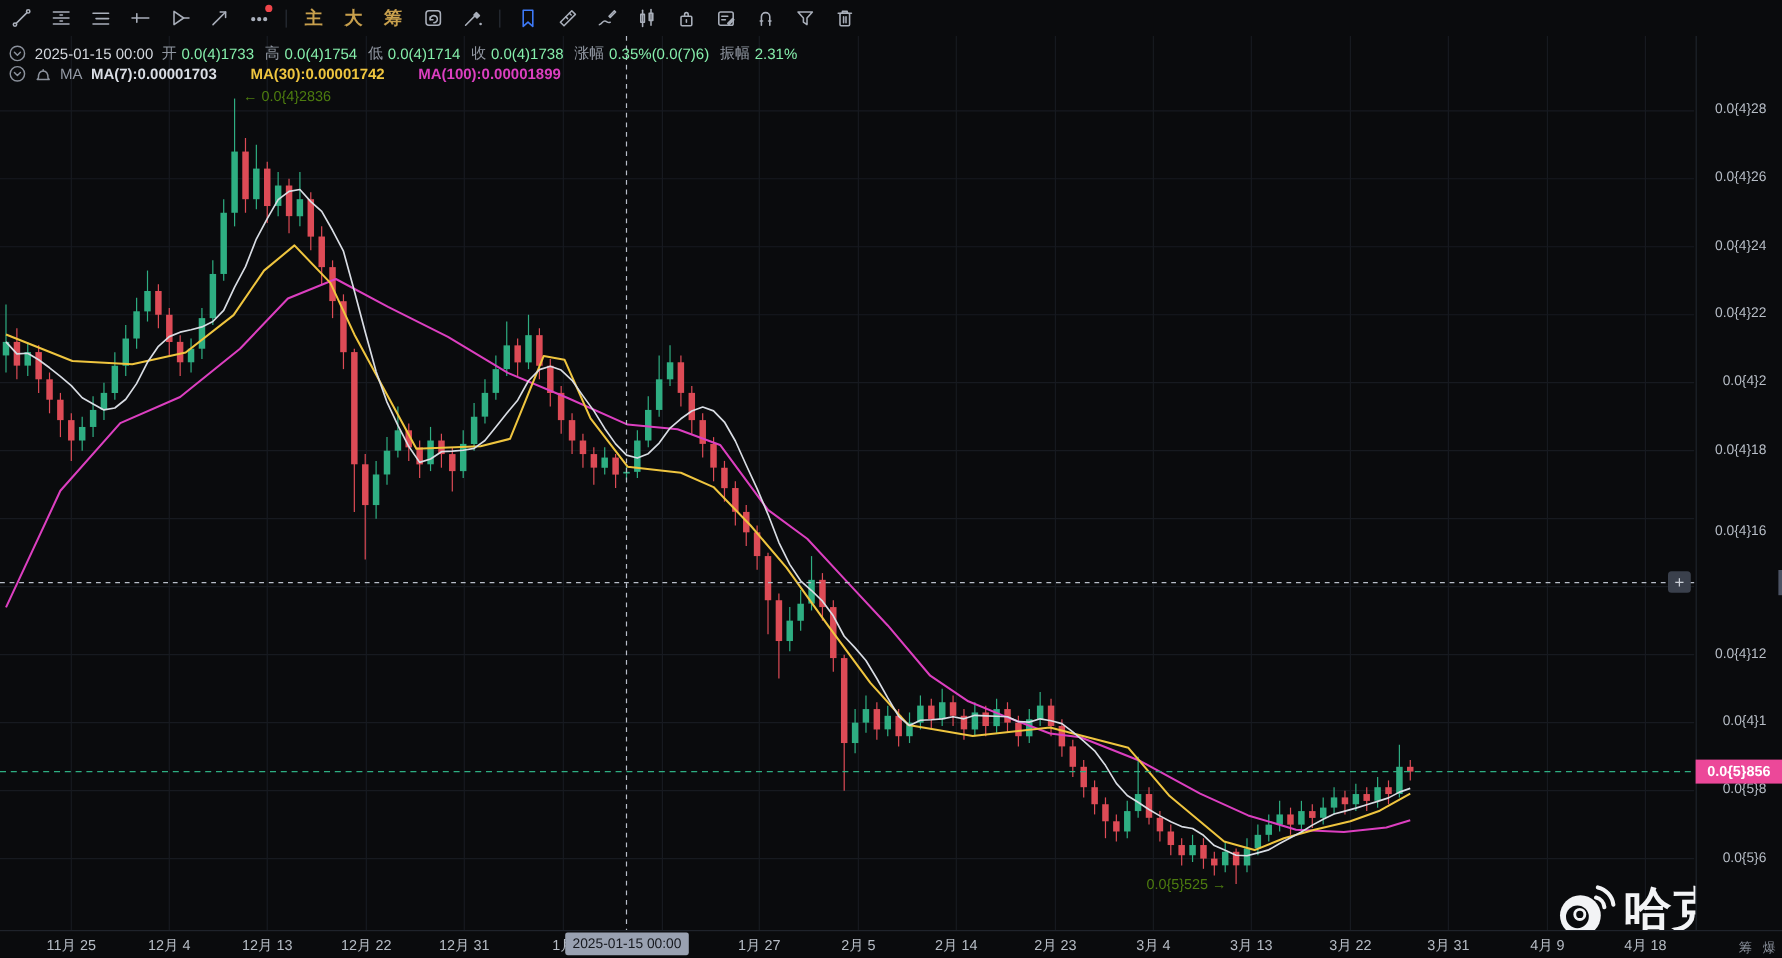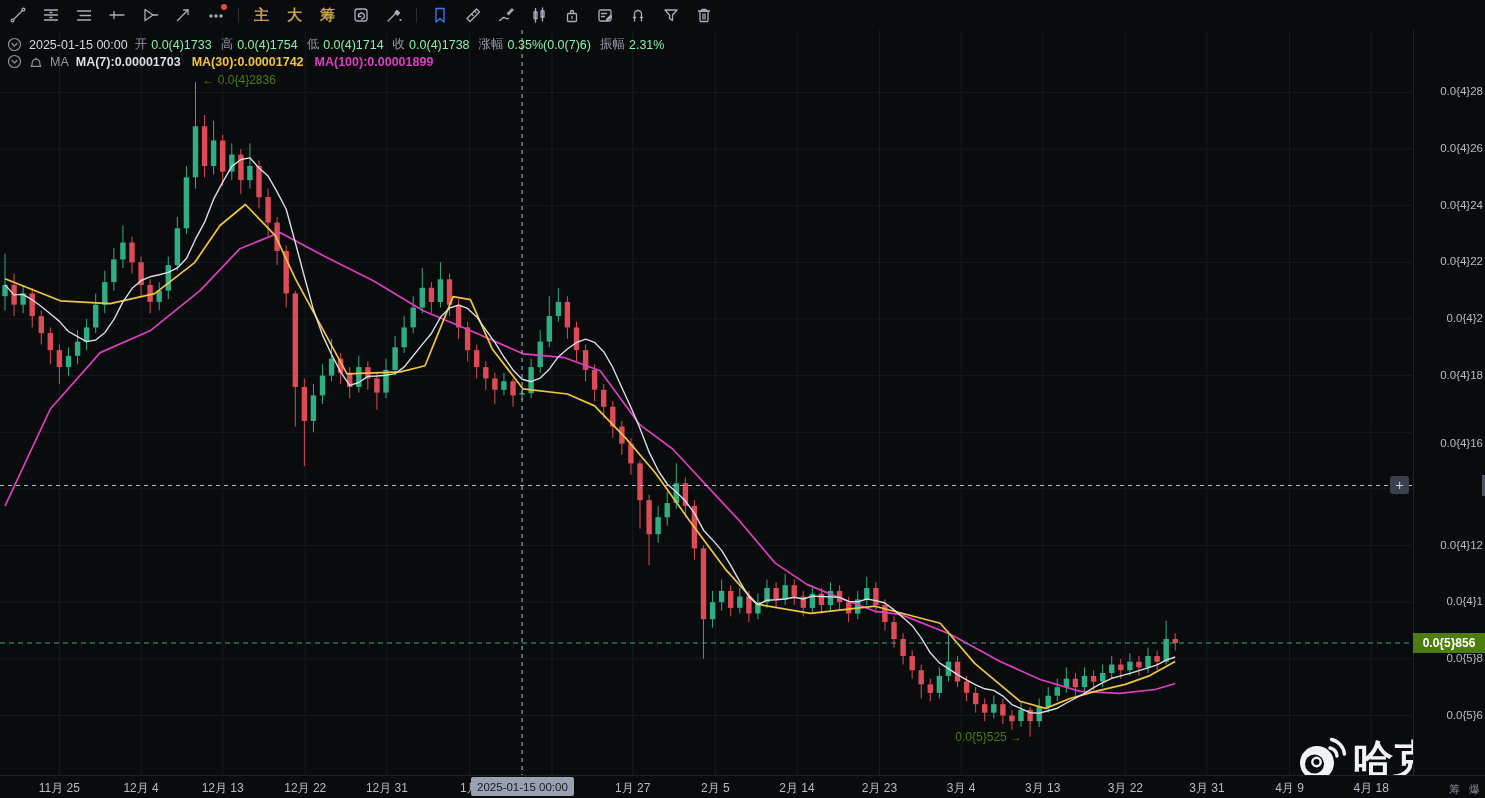--- a/index.html
+++ b/index.html
@@ -23,32 +23,32 @@
   #legend-row1{left:7px;top:36px;}
   #legend-row2{left:7px;top:54px;justify-content:flex-end;}
   .lg-date{color:#d4d8de;}
   .lg-pair{display:flex;gap:4px;align-items:center;}
   .lg-val{color:#86efac;}
   .lg-icon svg{stroke:#8b919c;fill:none;stroke-width:1.2;stroke-linecap:round;stroke-linejoin:round;}
   .ma-item{font-weight:700;}
   
   #right-axis{position:absolute;left:1413px;top:0;width:72px;height:775px;z-index:4;
               border-left:1px solid #1f232b;background:#0a0b0d;}
-  .price-label{position:absolute;right:3px;font-size:11.5px;color:#b7bdc6;}
+  .price-label{position:absolute;right:14px;font-size:11.5px;color:#b7bdc6;}
   #bottom-axis{position:absolute;left:0;top:775px;width:1485px;height:23px;z-index:4;
                border-top:1px solid #1f232b;background:#0a0b0d;}
   .date-label{position:absolute;top:4px;width:90px;text-align:center;font-size:12px;color:#b7bdc6;}
   #corner-btns{position:absolute;right:5px;top:6px;display:flex;gap:9px;font-size:11px;color:#878d98;}
   
   .badge{position:absolute;display:flex;align-items:center;justify-content:center;
          font-size:12px;color:#fff;z-index:7;}
   #crosshair-price-badge{left:1482px;width:72px;height:21px;background:#4c5364;}
   #plus-box{position:absolute;left:1390px;width:19px;height:18px;background:#3a404c;border-radius:3px;
             color:#cbd0d8;display:flex;align-items:center;justify-content:center;font-size:14px;z-index:7;}
-  #last-price-badge{left:1413px;width:72px;height:20px;background:#4d7c0f;font-weight:700;}
+  #last-price-badge{left:1413px;width:72px;height:20px;background:#ec4899;font-weight:700;}
   #crosshair-date-badge{height:19px;background:#99a1b1;color:#16191f;font-size:11.5px;
                         border-radius:2px;padding:0 6px;top:777px;z-index:7;}
   
   .annot{position:absolute;font-size:12px;color:#4d7c0f;z-index:3;white-space:nowrap;}
   
   #watermark{position:absolute;left:1297px;top:735px;display:flex;align-items:center;gap:4px;z-index:2;}
   #watermark .wm-text{font-size:40px;font-weight:700;color:#f2f3f5;line-height:1;}
 </style>
 </head>
 <body>
@@ -538,21 +538,21 @@
           <polyline points="5,6.5 7.5,9 10,6.5"></polyline>
         </svg>
   </span>
   <span class="lg-icon">
     <svg width="14" height="14">
           <path d="M3 10 c0-4 1.3-5.8 4-5.8 s4 1.8 4 5.8 l1 1.3 H2 z"></path>
           <line x1="7" y1="3" x2="7" y2="4.2"></line>
         </svg>
   </span>
   <span>MA</span>
-  <span id="ma-items" style="display:flex;gap:11px;">
+  <span id="ma-items" style="display:flex;gap:28px;">
         <span class="ma-item" style="color: rgb(217, 221, 228);">MA(7):0.00001703</span>
         <span class="ma-item" style="color: rgb(239, 197, 63);">MA(30):0.00001742</span>
         <span class="ma-item" style="color: rgb(220, 63, 192);">MA(100):0.00001899</span>
       </span>
 </div>
 
 <div class="annot" id="annot-high" style="left: 202.494px; top: 73.1217px;">← 0.0{4}2836</div>
 <div class="annot" id="annot-low" style="left: 1022.08px; top: 729.759px; transform: translateX(-100%);">0.0{5}525 →</div>
 
 <div id="right-axis">

